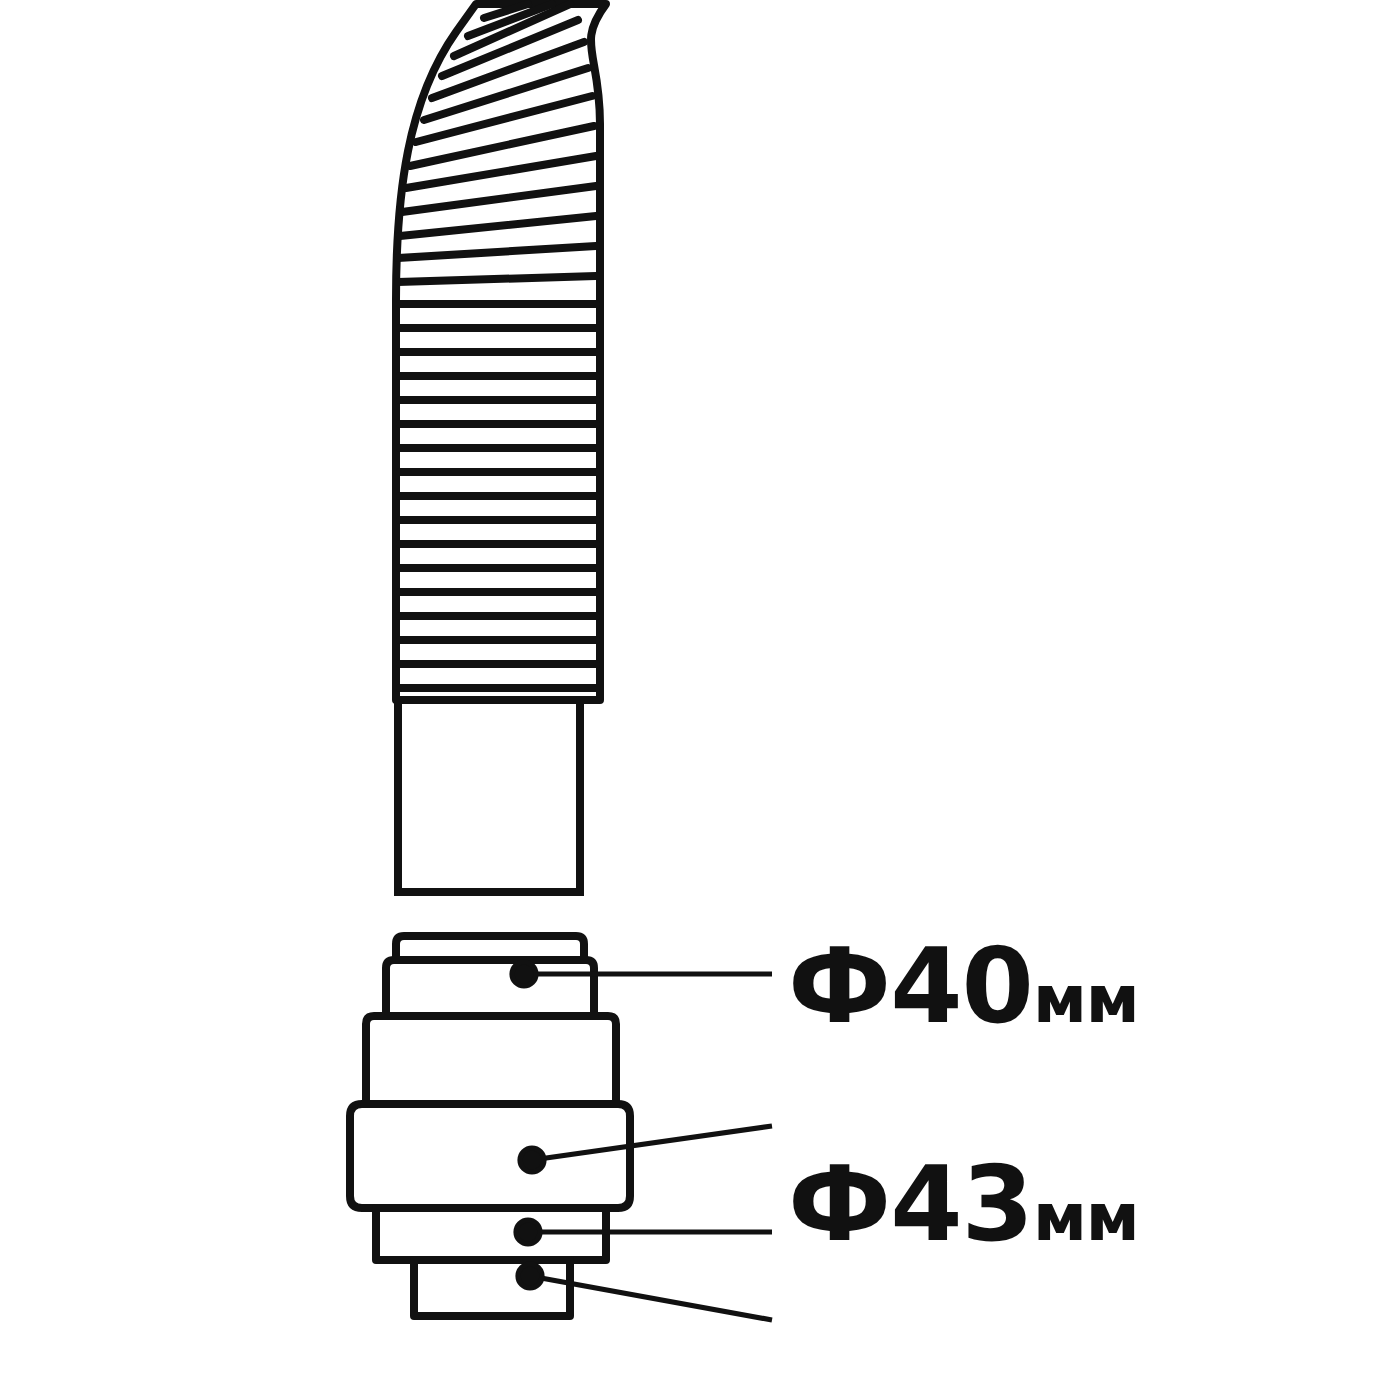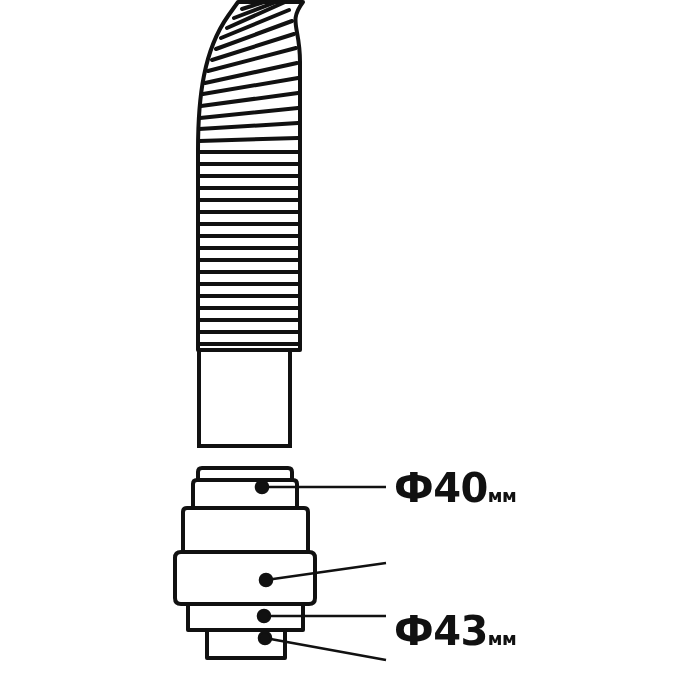--- a/index.html
+++ b/index.html
@@ -29,24 +29,24 @@
   .label-text {
     position: absolute;
     white-space: nowrap;
     font-family: "DejaVu Sans", "Liberation Sans", sans-serif;
     font-weight: 700;
     color: #111111;
     letter-spacing: -0.5px;
     line-height: 1;
   }
   .label-main {
-    font-size: 40px;
+    font-size: 52px;
   }
   .label-unit {
-    font-size: 18px;
+    font-size: 33px;
     letter-spacing: -0.5px;
   }
 </style>
 </head>
 <body>
 
 <div id="drawing-root">
 
   <svg id="drawing-svg" viewBox="0 0 700 700">
     <g id="hose-group" fill="#ffffff" stroke="#111111" stroke-width="4" stroke-linecap="round" stroke-linejoin="round">
@@ -137,18 +137,18 @@
         <circle r="6" cx="265" cy="638"></circle>
       </g>
     </g>
   </svg>
 
   <div class="label-text" style="left: 394px; top: 468px;">
     <span class="label-main">Ф40</span><span class="label-unit">мм</span>
   </div>
 
 
-  <div class="label-text" style="left: 394px; top: 611px;">
+  <div class="label-text" style="left: 394px; top: 577px;">
     <span class="label-main">Ф43</span><span class="label-unit">мм</span>
   </div>
 
 
 </div>
 
 </body></html>

